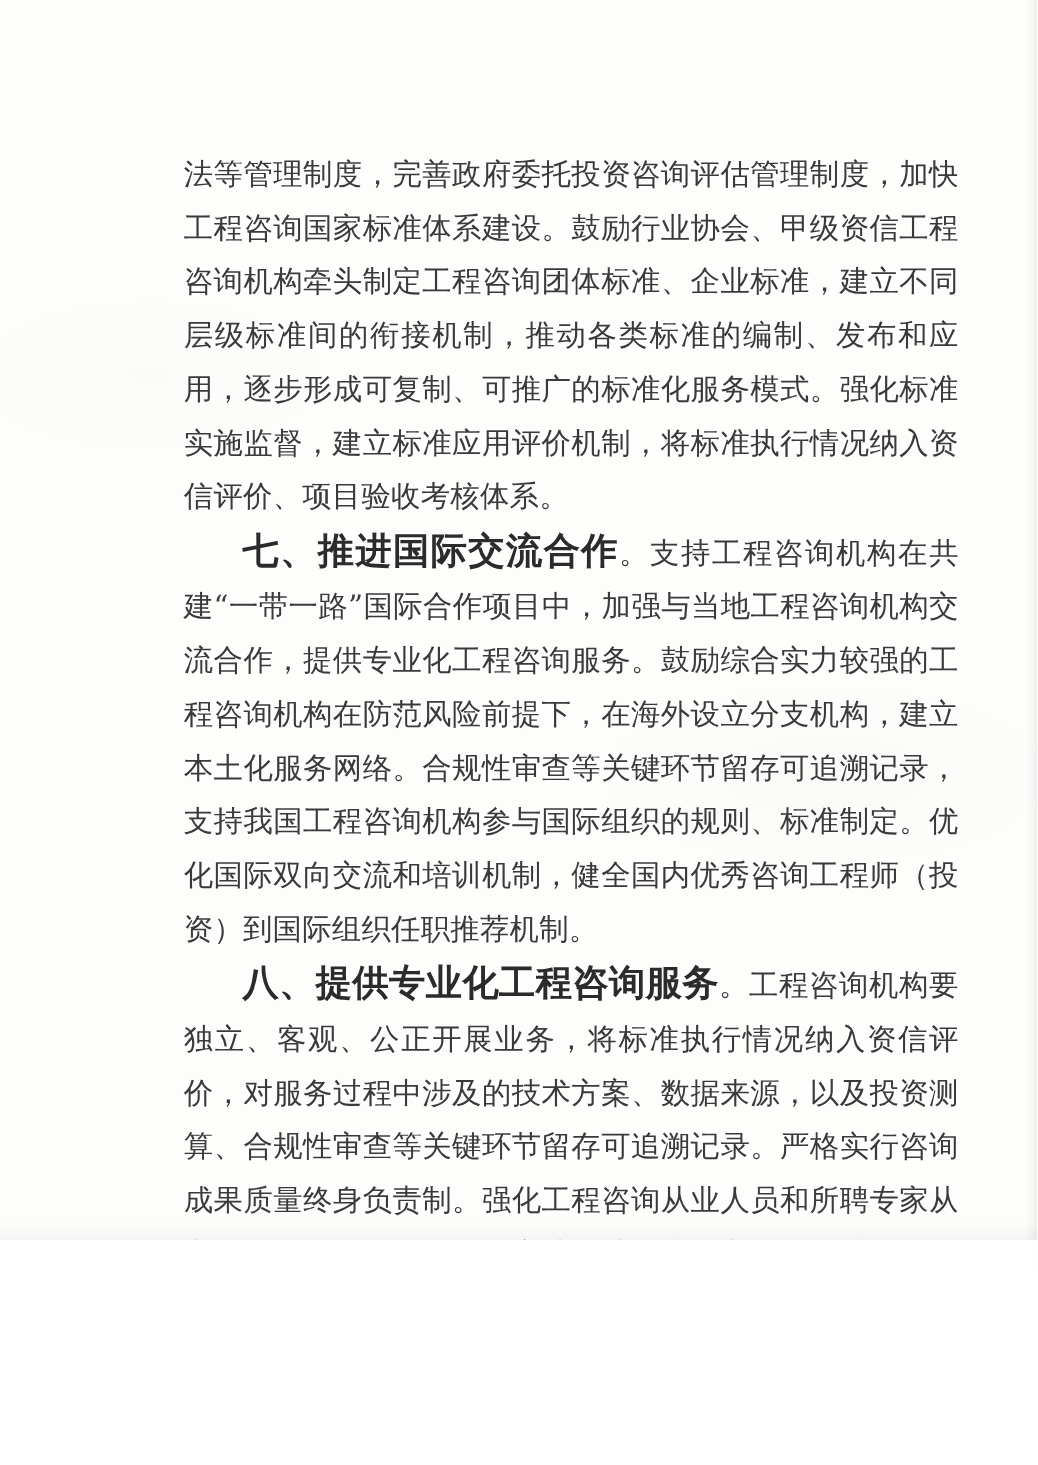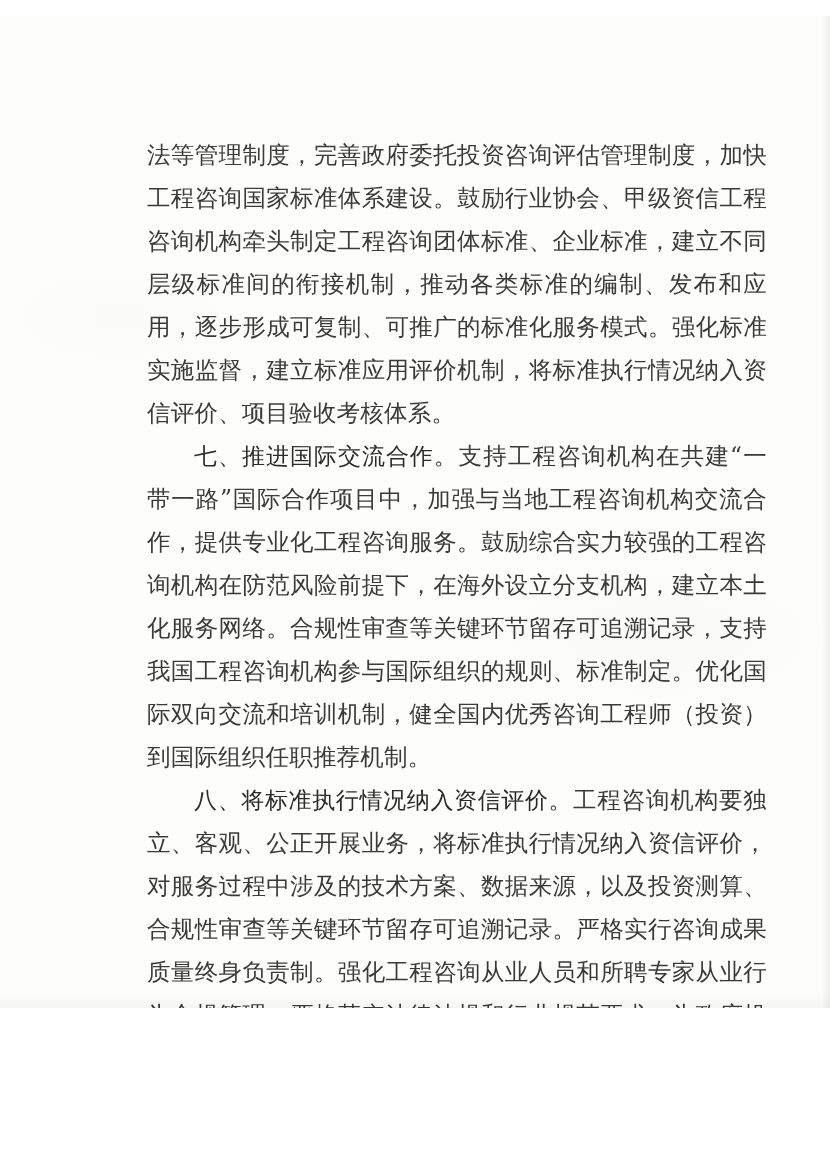--- a/index.html
+++ b/index.html
@@ -4,21 +4,21 @@
 <style>
   html, body {
     margin: 0;
     padding: 0;
     background: #ffffff;
   }
   .page {
     position: relative;
     width: 830px;
     height: 992px;
-    margin: 16px auto;
+    margin: 0 auto;
     background: #fdfdfc;
     overflow: hidden;
     
     background-image:
       radial-gradient(ellipse 220px 90px at 790px 1090px, rgba(0,0,0,0.020), rgba(0,0,0,0) 70%),
       radial-gradient(ellipse 160px 70px at 40px 1140px, rgba(0,0,0,0.015), rgba(0,0,0,0) 70%),
       radial-gradient(ellipse 300px 120px at 660px 620px, rgba(0,0,0,0.010), rgba(0,0,0,0) 70%),
       radial-gradient(ellipse 260px 110px at 120px 300px, rgba(0,0,0,0.008), rgba(0,0,0,0) 70%);
   }
   
@@ -57,24 +57,24 @@
     text-indent: 2em;
     text-align: justify;
     text-justify: inter-character;
   }
   .para.cont {
     text-indent: 0;
   }
 
   .heading-run {
     font-family: "DejaVu Sans", "Liberation Sans", sans-serif;
-    font-weight: normal;
+    font-weight: bold;
     color: #2b2b2b;
     letter-spacing: 0px;
-    font-size: 23px;
+    font-size: 29px;
   }
 
   .page-number {
     position: absolute;
     left: 152px;
     top: 1034px;
     width: 140px;
     text-align: center;
     font-family: "DejaVu Serif", "Liberation Serif", serif;
     font-size: 20px;
@@ -86,21 +86,21 @@
 <body>
 
 <div class="page">
 
   <div class="body-text">
 
     <p class="para cont"><span>法等管理制度，完善政府委托投资咨询评估管理制度，加快工程咨询国家标准体系建设。鼓励行业协会、甲级资信工程咨询机构牵头制定工程咨询团体标准、企业标准，建立不同层级标准间的衔接机制，推动各类标准的编制、发布和应用，逐步形成可复制、可推广的标准化服务模式。强化标准实施监督，建立标准应用评价机制，将标准执行情况纳入资信评价、项目验收考核体系。</span></p>
 
     <p class="para"><span class="heading-run">七、推进国际交流合作</span><span>。支持工程咨询机构在共建“一带一路”国际合作项目中，加强与当地工程咨询机构交流合作，提供专业化工程咨询服务。鼓励综合实力较强的工程咨询机构在防范风险前提下，在海外设立分支机构，建立本土化服务网络。合规性审查等关键环节留存可追溯记录，支持我国工程咨询机构参与国际组织的规则、标准制定。优化国际双向交流和培训机制，健全国内优秀咨询工程师（投资）到国际组织任职推荐机制。</span></p>
 
-    <p class="para"><span class="heading-run">八、将标准执行情况纳入资信评价</span><span>。工程咨询机构要独立、客观、公正开展业务，将标准执行情况纳入资信评价，对服务过程中涉及的技术方案、数据来源，以及投资测算、合规性审查等关键环节留存可追溯记录。严格实行咨询成果质量终身负责制。强化工程咨询从业人员和所聘专家从业行为合规管理，严格落实法律法规和行业规范要求。为政府投资等公共决策提供咨询评估服务的工程咨询机构，要强化专家参与咨询评估工作的全过程管</span></p>
+    <p class="para"><span class="heading-run">八、提供专业化工程咨询服务</span><span>。工程咨询机构要独立、客观、公正开展业务，将标准执行情况纳入资信评价，对服务过程中涉及的技术方案、数据来源，以及投资测算、合规性审查等关键环节留存可追溯记录。严格实行咨询成果质量终身负责制。强化工程咨询从业人员和所聘专家从业行为合规管理，严格落实法律法规和行业规范要求。为政府投资等公共决策提供咨询评估服务的工程咨询机构，要强化专家参与咨询评估工作的全过程管</span></p>
 
   </div>
 
   <div class="page-number">— 4 —</div>
 
   <div class="scan-edge-right"></div>
   <div class="scan-edge-bottom"></div>
 
 </div>
 

